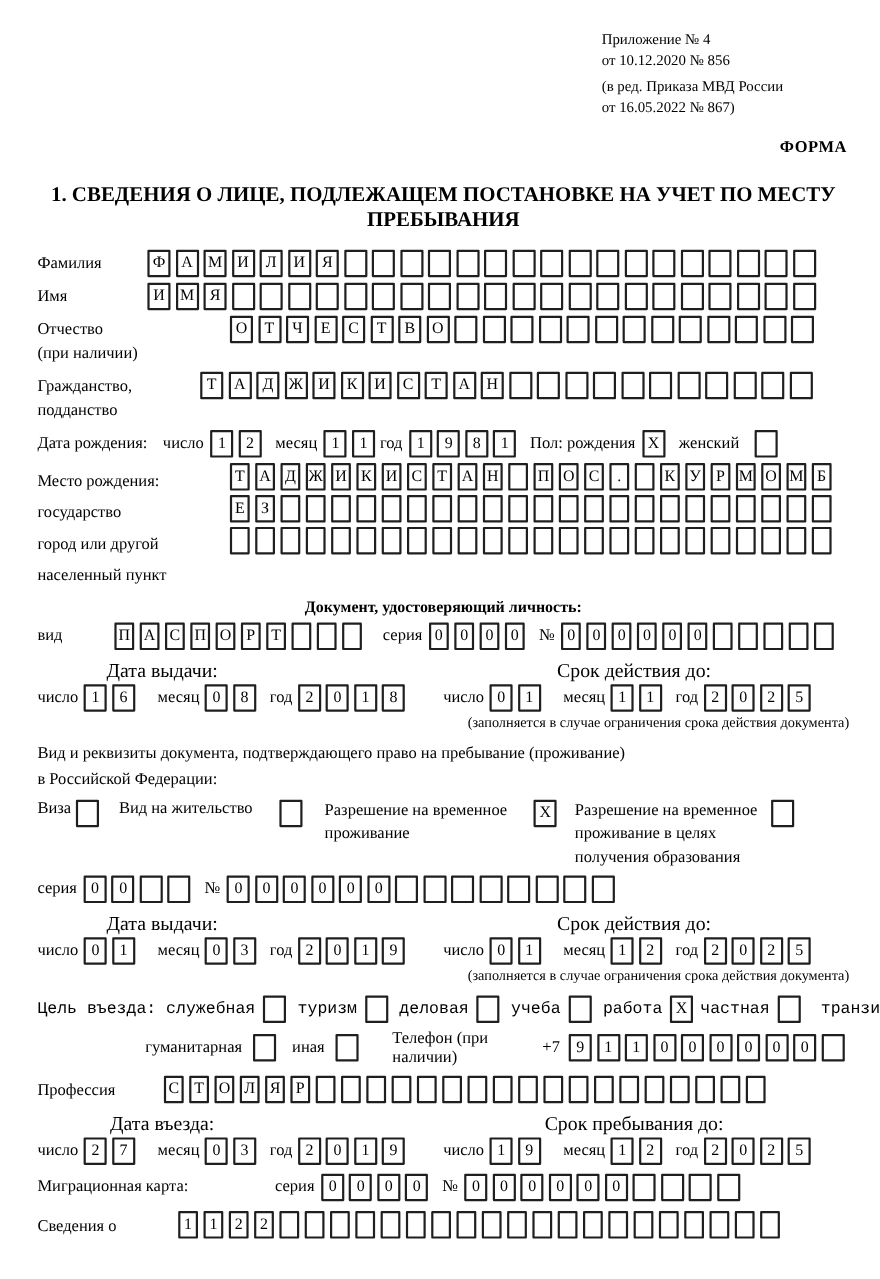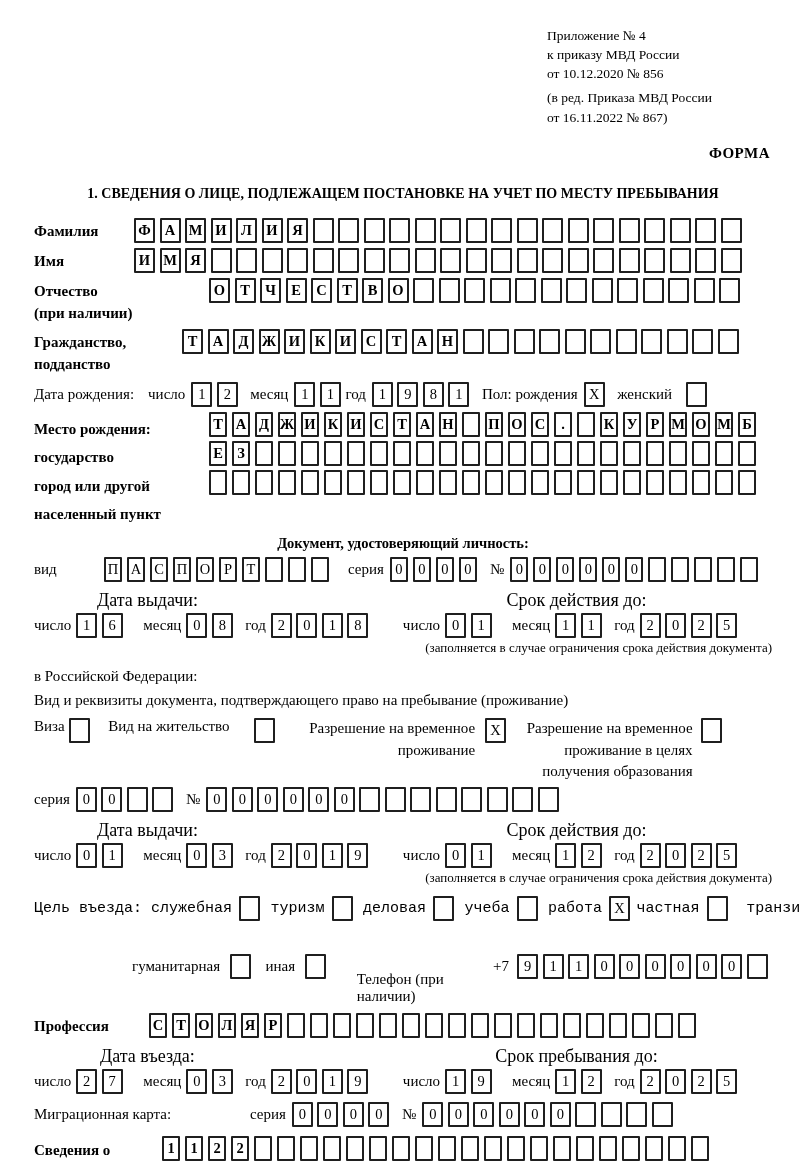--- a/index.html
+++ b/index.html
@@ -12,33 +12,33 @@
   .page { width:800px; min-height:1163px; padding:26px 28px 14px 34px; background:#fff; }
 
   
   .appendix { margin-left:auto; width:225px; font-size:13.5px; line-height:1.42; }
   .appendix .ed { margin-top:5px; }
   .forma { text-align:right; font-weight:bold; font-size:15px; margin:18px 2px 10px 0; letter-spacing:.5px; }
 
   .title { text-align:center; font-weight:bold; font-size:15.5px; line-height:1.55; margin-top:6px; }
   .blank-line { display:inline-block; width:54px; border-bottom:2px solid #333; height:14px; margin-left:10px; }
 
-  .sec-head { text-align:center; font-weight:bold; font-size:14px; margin:24px 0 16px; }
+  .sec-head { text-align:center; font-weight:bold; font-size:19px; margin:24px 0 16px; }
 
   
   .cells { display:flex; flex-wrap:nowrap; }
   .cell {
     flex:none; width:21px; height:25px; margin-right:4.5px;
     border:2px solid #1f1f1f; border-radius:1px;
     display:inline-flex; align-items:center; justify-content:center;
     font-size:14.5px; background:#fff;
   }
   .sm .cell { width:18px; height:25px; margin-right:5px; }
 
-  .row { display:flex; align-items:flex-start; margin-bottom:5px;font-weight:bold; }
+  .row { display:flex; align-items:flex-start; margin-bottom:5px; }
   .lbl { font-size:15px; line-height:1.45; padding-top:3px; flex:none; }
   .w100 { width:100px; } .w175 { width:175px; } .w148 { width:148px; }
   .w115 { width:115px; } .w210 { width:210px; } .w103 { width:103px; }
 
   .inline-row { display:flex; align-items:center; margin-bottom:5px; font-size:15px; }
   .inline-row .t { flex:none; margin-right:6px; }
   .gap8 { margin-left:8px; } .gap14 { margin-left:14px; }
 
   .stack { display:flex; flex-direction:column; gap:4px; }
 
@@ -51,39 +51,38 @@
   .date-line { display:flex; align-items:center; font-size:15px; }
   .date-line .t { flex:none; margin-right:5px; }
   .date-line .cells { margin-right:8px; }
   .note { font-size:13px; text-align:right; margin:2px 0 8px; }
 
   .para { font-size:15px; line-height:1.6; }
 
   .permit-row { display:flex; align-items:flex-start; margin:6px 0 4px; font-size:15px; }
   .permit-item { display:flex; align-items:flex-start; }
   .permit-item .cells { margin-top:0; }
-  .pl-center { text-align:right; line-height:1.45; }
+  .pl-center { text-align:left; line-height:1.45; }
 
   .purpose-row { display:flex; align-items:center; font-size:15px; margin:10px 0 6px; }
   .purpose-row .t { flex:none;font-family:Liberation Mono, monospace; }
   .purpose-row .cells { margin:0 6px 0 7px; }
 
   .phone-row { display:flex; align-items:center; font-size:15px; margin:6px 0 8px; padding-left:98px; }
 </style>
 </head>
 <body>
 
 <div class="page">
 
   <div class="appendix">
     <div>Приложение № 4</div>
-    <div>к приказу МВД России</div>
     <div>от 10.12.2020 № 856</div>
     <div class="ed">(в ред. Приказа МВД России</div>
-    <div>от 16.11.2022 № 867)</div>
+    <div>от 16.05.2022 № 867)</div>
   </div>
 
   <div class="forma">ФОРМА</div>
 
 
   <div class="sec-head">1. СВЕДЕНИЯ О ЛИЦЕ, ПОДЛЕЖАЩЕМ ПОСТАНОВКЕ НА УЧЕТ ПО МЕСТУ ПРЕБЫВАНИЯ</div>
 
   <div class="row">
     <div class="lbl w100">Фамилия</div>
     <div class="cells">
@@ -403,22 +402,22 @@
             <span class="cell">2</span>
             <span class="cell">0</span>
             <span class="cell">2</span>
             <span class="cell">5</span>
           </span>
       </div>
     </div>
   </div>
   <div class="note">(заполняется в случае ограничения срока действия документа)</div>
 
+  <div class="para">Вид и реквизиты документа, подтверждающего право на пребывание (проживание)</div>
   <div class="para">в Российской Федерации:</div>
-  <div class="para">Вид и реквизиты документа, подтверждающего право на пребывание (проживание)</div>
 
   <div class="permit-row">
     <div class="permit-item">
       <span>Виза</span>
       <span class="cells" style="margin-left:4px;">
           <span class="cell"></span>
         </span>
     </div>
     <div class="permit-item" style="margin-left:14px;text-align:right;">
       <span>Вид на жительство</span>
@@ -548,21 +547,21 @@
 
   <div class="phone-row">
     <span>гуманитарная</span>
     <span class="cells" style="margin-left:10px;">
         <span class="cell"></span>
       </span>
     <span style="margin-left:10px;">иная</span>
     <span class="cells" style="margin-left:10px;">
         <span class="cell"></span>
       </span>
-    <span style="margin-left:26px;margin-top:44px;">Телефон (при наличии)</span>
+    <span style="margin-left:26px;">Телефон (при наличии)</span>
     <span style="margin-left:28px; margin-right:8px;">+7</span>
     <span class="cells">
         <span class="cell">9</span>
         <span class="cell">1</span>
         <span class="cell">1</span>
         <span class="cell">0</span>
         <span class="cell">0</span>
         <span class="cell">0</span>
         <span class="cell">0</span>
         <span class="cell">0</span>

